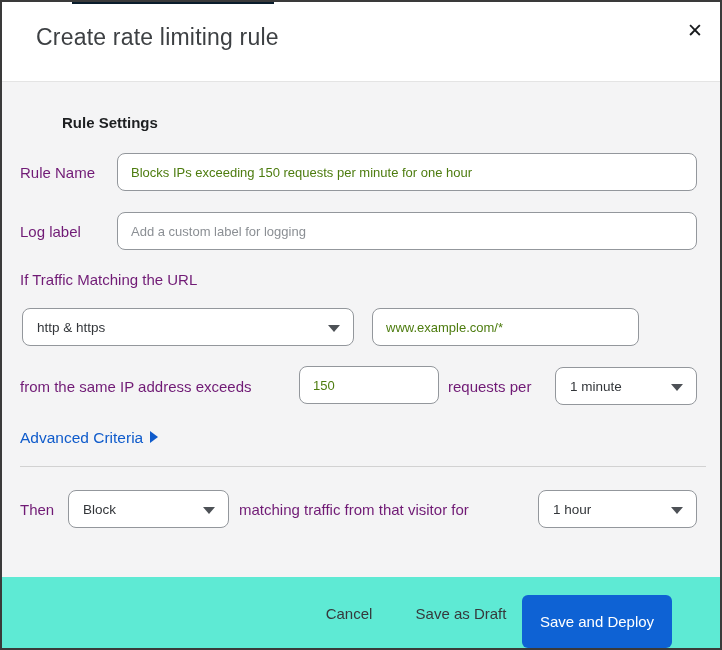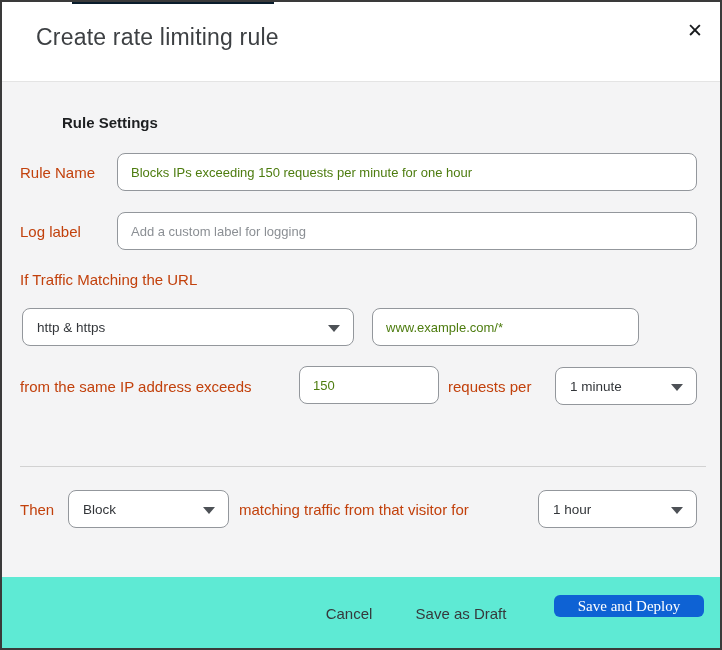--- a/index.html
+++ b/index.html
@@ -13,21 +13,21 @@
   
   .modal-header { position:absolute; left:0; top:2px; width:718px; height:77px; background:#fff; }
   .modal-title { position:absolute; left:34px; top:20px; font-size:23px; font-weight:400; color:#3d4043; letter-spacing:.2px; }
   .close-btn { position:absolute; left:680px; top:14px; width:26px; height:26px; font-size:19px;
     color:#17191c; text-align:center; line-height:26px; cursor:pointer; font-weight:400; }
 
   
   .modal-body { position:absolute; left:0; top:79px; width:718px; height:496px;
     background:#f4f4f5; border-top:1px solid #e4e4e4; }
 
-  .label { position:absolute; font-size:15px; color:#c2410c; }
+  .label { position:absolute; font-size:15px; color:#701a75; }
   .heading { position:absolute; left:18px; top:32px; font-size:15px; font-weight:700; color:#1d1f21;margin-left:42px; }
 
   .tb, .sel {
     position:absolute; height:38px; background:#fff;
     border:1px solid #93979c; border-radius:8px;
   }
   .tb { font-family:"Liberation Sans", sans-serif; font-size:13px; color:#4d7c0f; padding:0 13px; outline:none; }
   .tb::placeholder { color:#8b8f94; opacity:1; }
   .sel { cursor:pointer; }
   .sel .sel-text { position:absolute; left:14px; top:11px; font-size:13.5px; color:#33363a; }
@@ -39,23 +39,23 @@
     border-top:6px solid transparent; border-bottom:6px solid transparent; border-left:8px solid #0f5bcb; }
   .divider { position:absolute; left:18px; top:384px; width:686px; height:0; border-top:1px solid #d2d2d2; }
 
   
   .modal-footer { position:absolute; left:0; top:575px; width:718px; height:71px; background:#5eead4; }
   .txt-btn { position:absolute; top:18px; height:38px; line-height:38px; text-align:center;
     font-size:15px; color:#36393c; cursor:pointer; background:none; border:none;
     font-family:"Liberation Sans", sans-serif; }
   .btn-cancel { left:300px; width:94px; }
   .btn-draft  { left:403px; width:112px; }
-  .btn-primary { position:absolute; left:552px; top:18px; width:150px; height:22px;
+  .btn-primary { position:absolute; left:520px; top:18px; width:150px; height:53px;
     background:#0e62d4; color:#fff; border:none; border-radius:6px; font-size:15px;
-    cursor:pointer; font-family:Liberation Serif, serif; }
+    cursor:pointer; font-family:Liberation Sans, sans-serif; }
 </style>
 </head>
 <body>
 
 <div class="screen">
   <div class="top-strip"></div>
 
   <div class="modal-header">
     <div class="modal-title">Create rate limiting rule</div>
     <div class="close-btn">✕</div>
@@ -80,20 +80,21 @@
     <input class="tb" style="left: 370px; top: 226px; width: 267px;" type="text" value="www.example.com/*">
 
     <div class="label" style="left:18px; top:296px;">from the same IP address exceeds</div>
     <input class="tb" style="left: 297px; top: 284px; width: 140px;" type="text" value="150">
     <div class="label" style="left:446px; top:296px;">requests per</div>
     <div class="sel" style="left:553px; top:285px; width:142px;">
       <span class="sel-text">1 minute</span>
       <span class="caret"></span>
     </div>
 
+    <div class="adv-link"><span>Advanced Criteria</span><span class="adv-chevron"></span></div>
 
     <div class="divider"></div>
 
     <div class="label" style="left:18px; top:419px;">Then</div>
     <div class="sel" style="left:66px; top:408px; width:161px;">
       <span class="sel-text">Block</span>
       <span class="caret"></span>
     </div>
     <div class="label" style="left:237px; top:419px;">matching traffic from that visitor for</div>
     <div class="sel" style="left:536px; top:408px; width:159px;">

